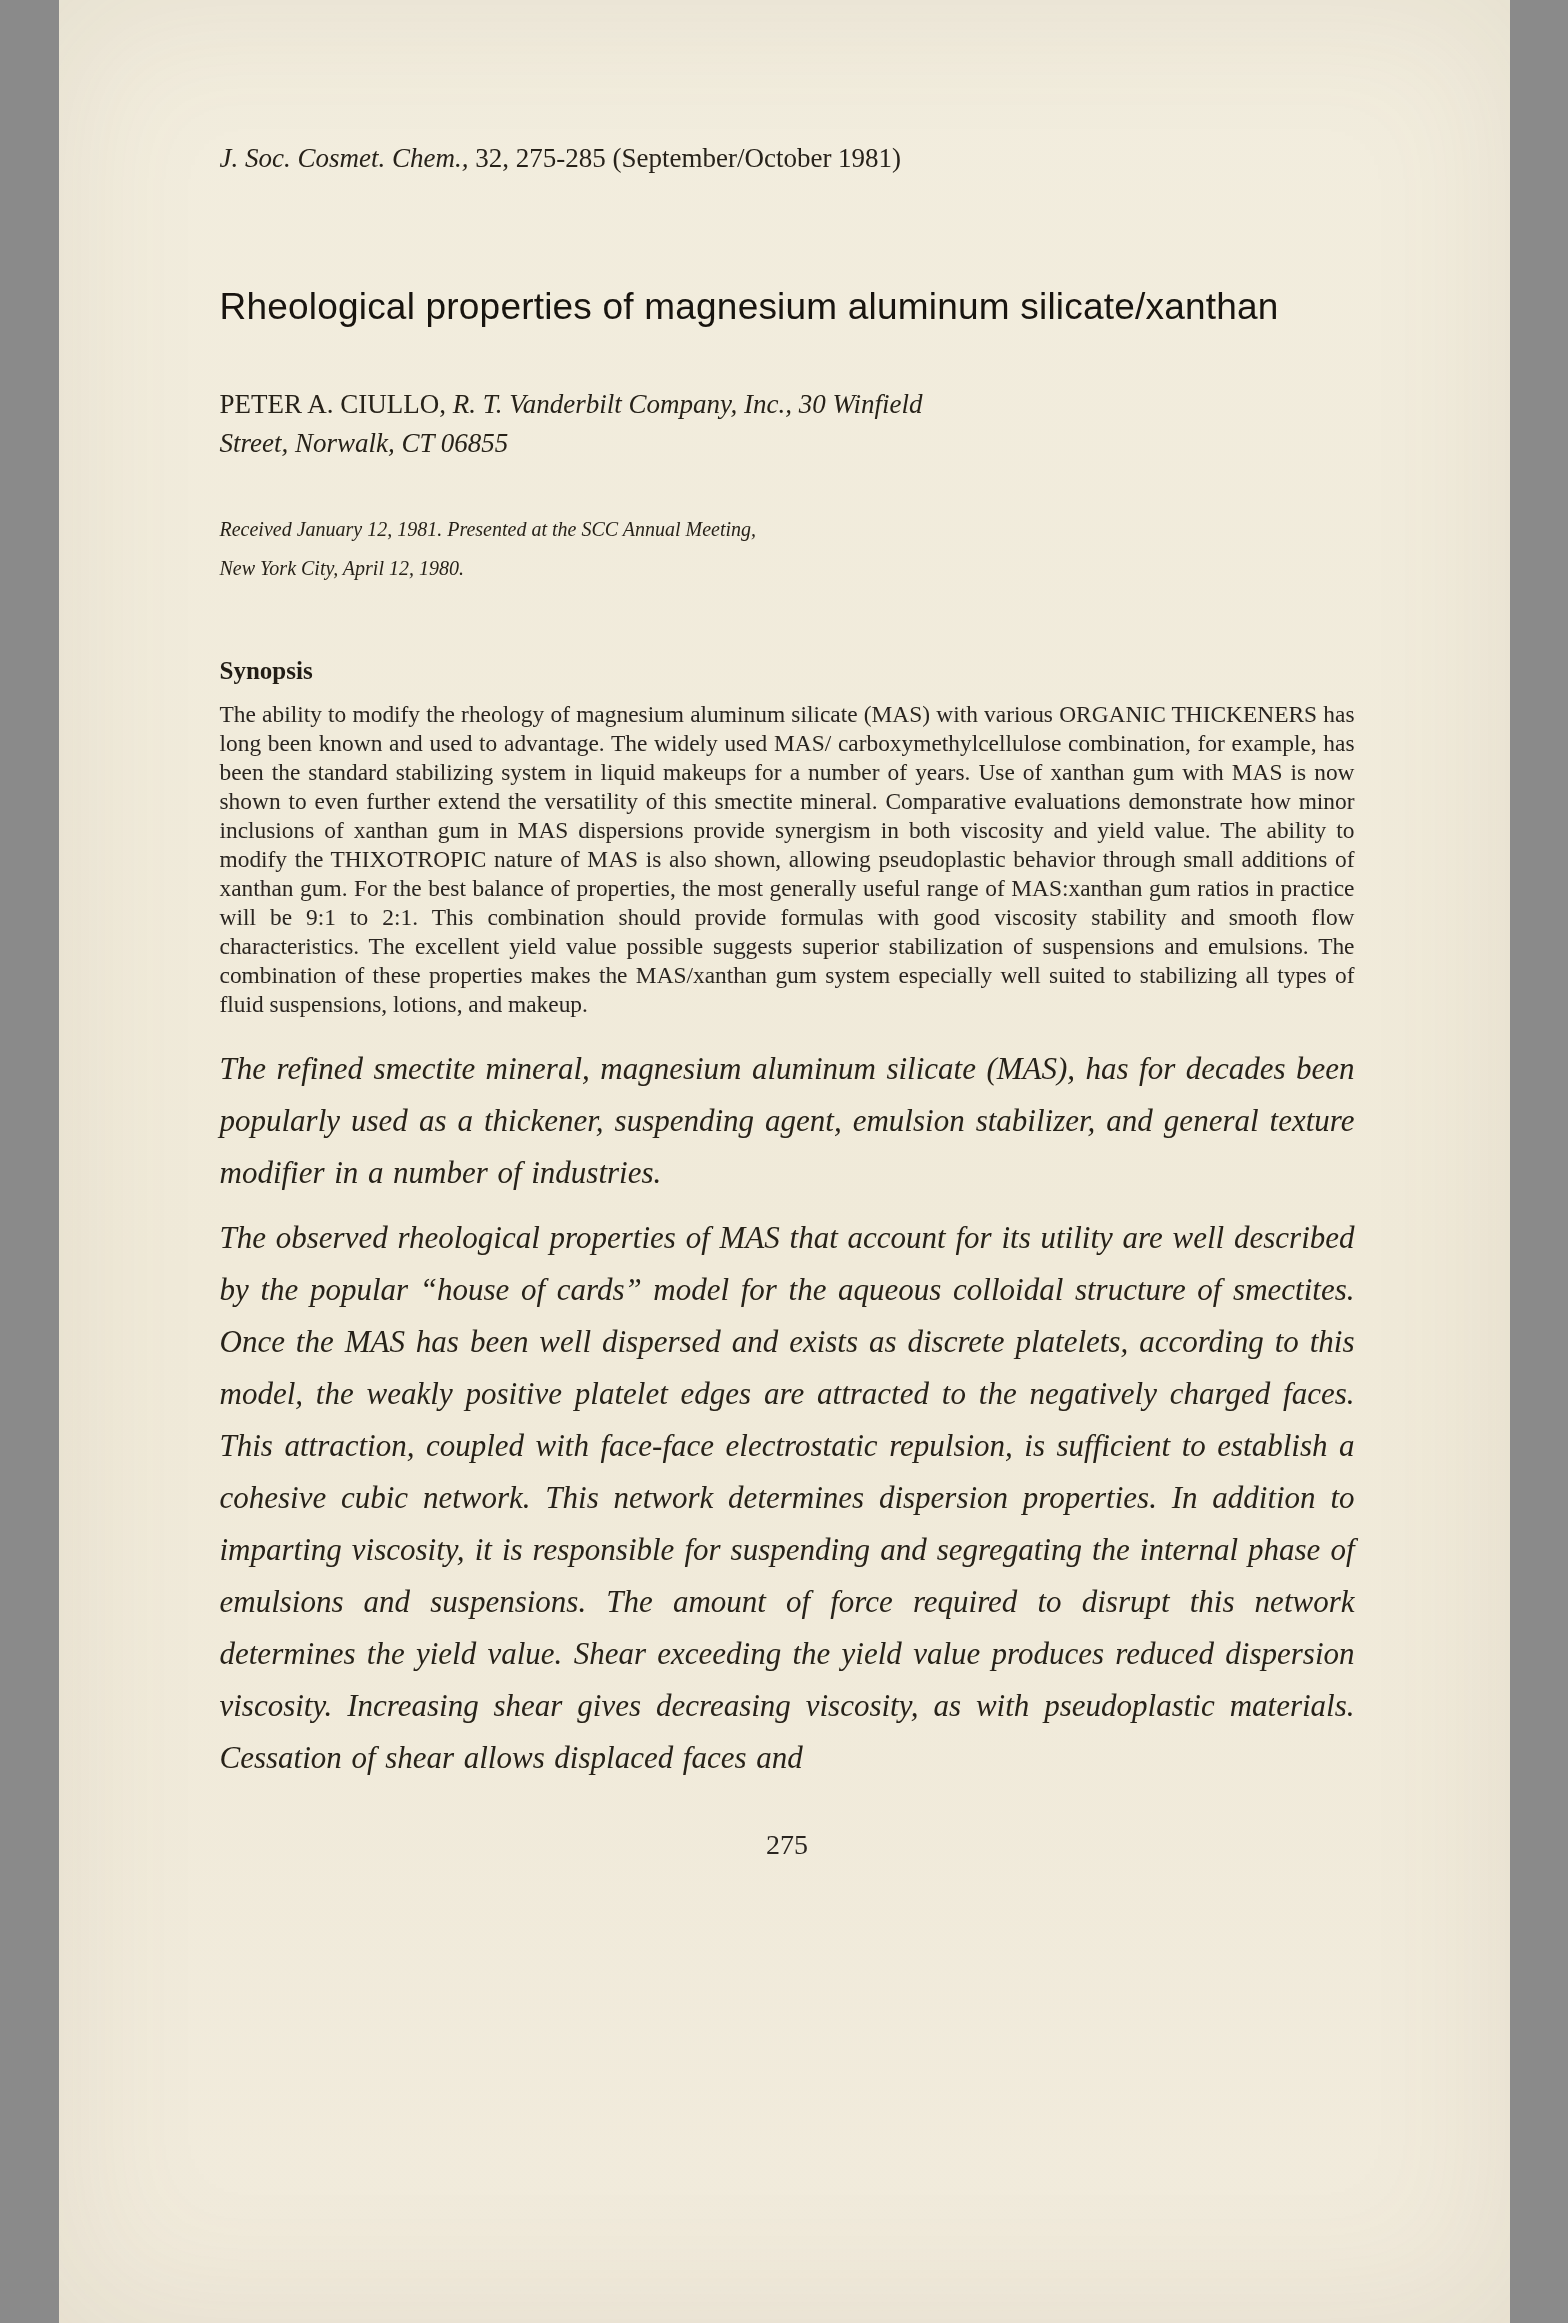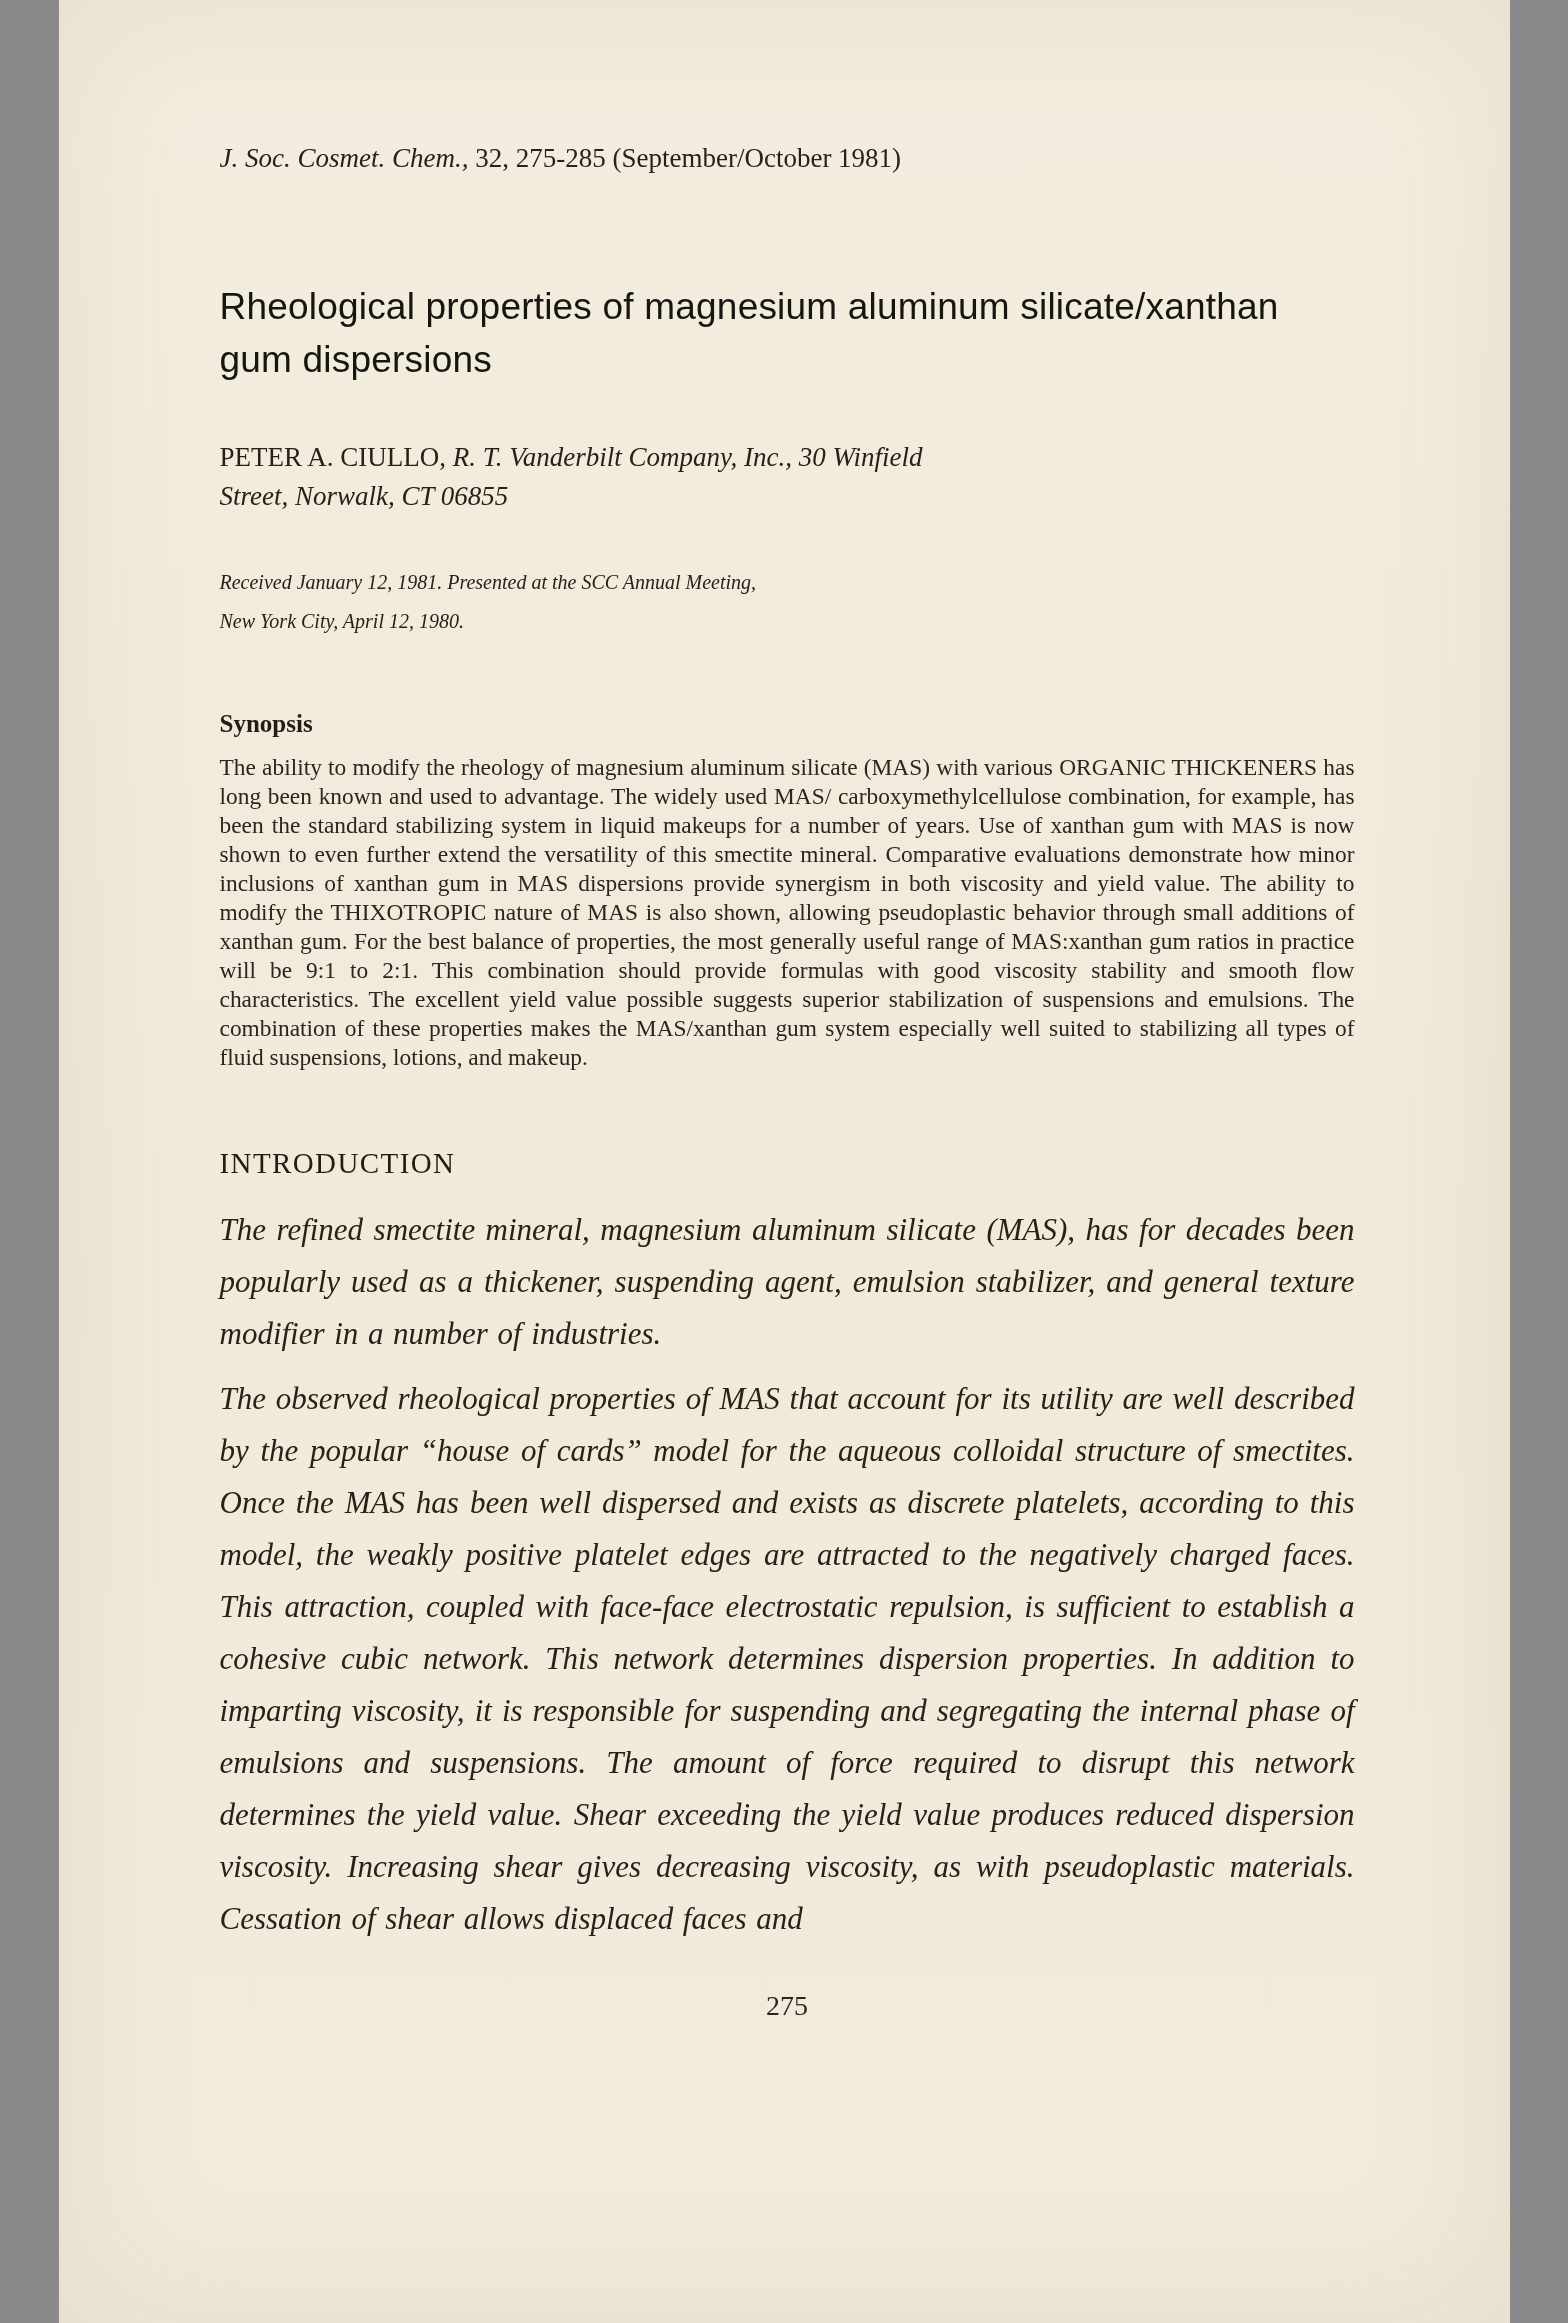--- a/index.html
+++ b/index.html
@@ -100,38 +100,36 @@
   <div class="content">
 
     <div class="journal-line">
       <span class="it">J. Soc. Cosmet. Chem.,</span>
       <span>32,</span>
       <span>275-285 (September/October 1981)</span>
     </div>
 
     <h1 class="article-title">
       <span class="title-line">Rheological properties of magnesium aluminum silicate/xanthan</span>
-      <span class="title-line">gum dispersions</span>
     </h1>
 
     <p class="authors">
       <span>PETER A. CIULLO,</span>
       <span class="it">R. T. Vanderbilt Company, Inc., 30 Winfield</span><br>
       <span class="it">Street, Norwalk, CT 06855</span>
     </p>
 
     <p class="received">
       <span>Received January 12, 1981. Presented at the SCC Annual Meeting,</span><br>
       <span>New York City, April 12, 1980.</span>
     </p>
 
     <h2 class="synopsis-heading">Synopsis</h2>
     <p class="synopsis-body">The ability to modify the rheology of magnesium aluminum silicate (MAS) with various ORGANIC THICKENERS has long been known and used to advantage. The widely used MAS/ carboxymethylcellulose combination, for example, has been the standard stabilizing system in liquid makeups for a number of years. Use of xanthan gum with MAS is now shown to even further extend the versatility of this smectite mineral. Comparative evaluations demonstrate how minor inclusions of xanthan gum in MAS dispersions provide synergism in both viscosity and yield value. The ability to modify the THIXOTROPIC nature of MAS is also shown, allowing pseudoplastic behavior through small additions of xanthan gum. For the best balance of properties, the most generally useful range of MAS:xanthan gum ratios in practice will be 9:1 to 2:1. This combination should provide formulas with good viscosity stability and smooth flow characteristics. The excellent yield value possible suggests superior stabilization of suspensions and emulsions. The combination of these properties makes the MAS/xanthan gum system especially well suited to stabilizing all types of fluid suspensions, lotions, and makeup.</p>
 
-    <h2 class="intro-heading">INTRODUCTION</h2>
     <p class="body-para">The refined smectite mineral, magnesium aluminum silicate (MAS), has for decades been popularly used as a thickener, suspending agent, emulsion stabilizer, and general texture modifier in a number of industries.</p>
     <p class="body-para">The observed rheological properties of MAS that account for its utility are well described by the popular “house of cards” model for the aqueous colloidal structure of smectites. Once the MAS has been well dispersed and exists as discrete platelets, according to this model, the weakly positive platelet edges are attracted to the negatively charged faces. This attraction, coupled with face-face electrostatic repulsion, is sufficient to establish a cohesive cubic network. This network determines dispersion properties. In addition to imparting viscosity, it is responsible for suspending and segregating the internal phase of emulsions and suspensions. The amount of force required to disrupt this network determines the yield value. Shear exceeding the yield value produces reduced dispersion viscosity. Increasing shear gives decreasing viscosity, as with pseudoplastic materials. Cessation of shear allows displaced faces and</p>
 
     <div class="page-number">275</div>
 
   </div>
 </div>
 
 
 </body></html>

